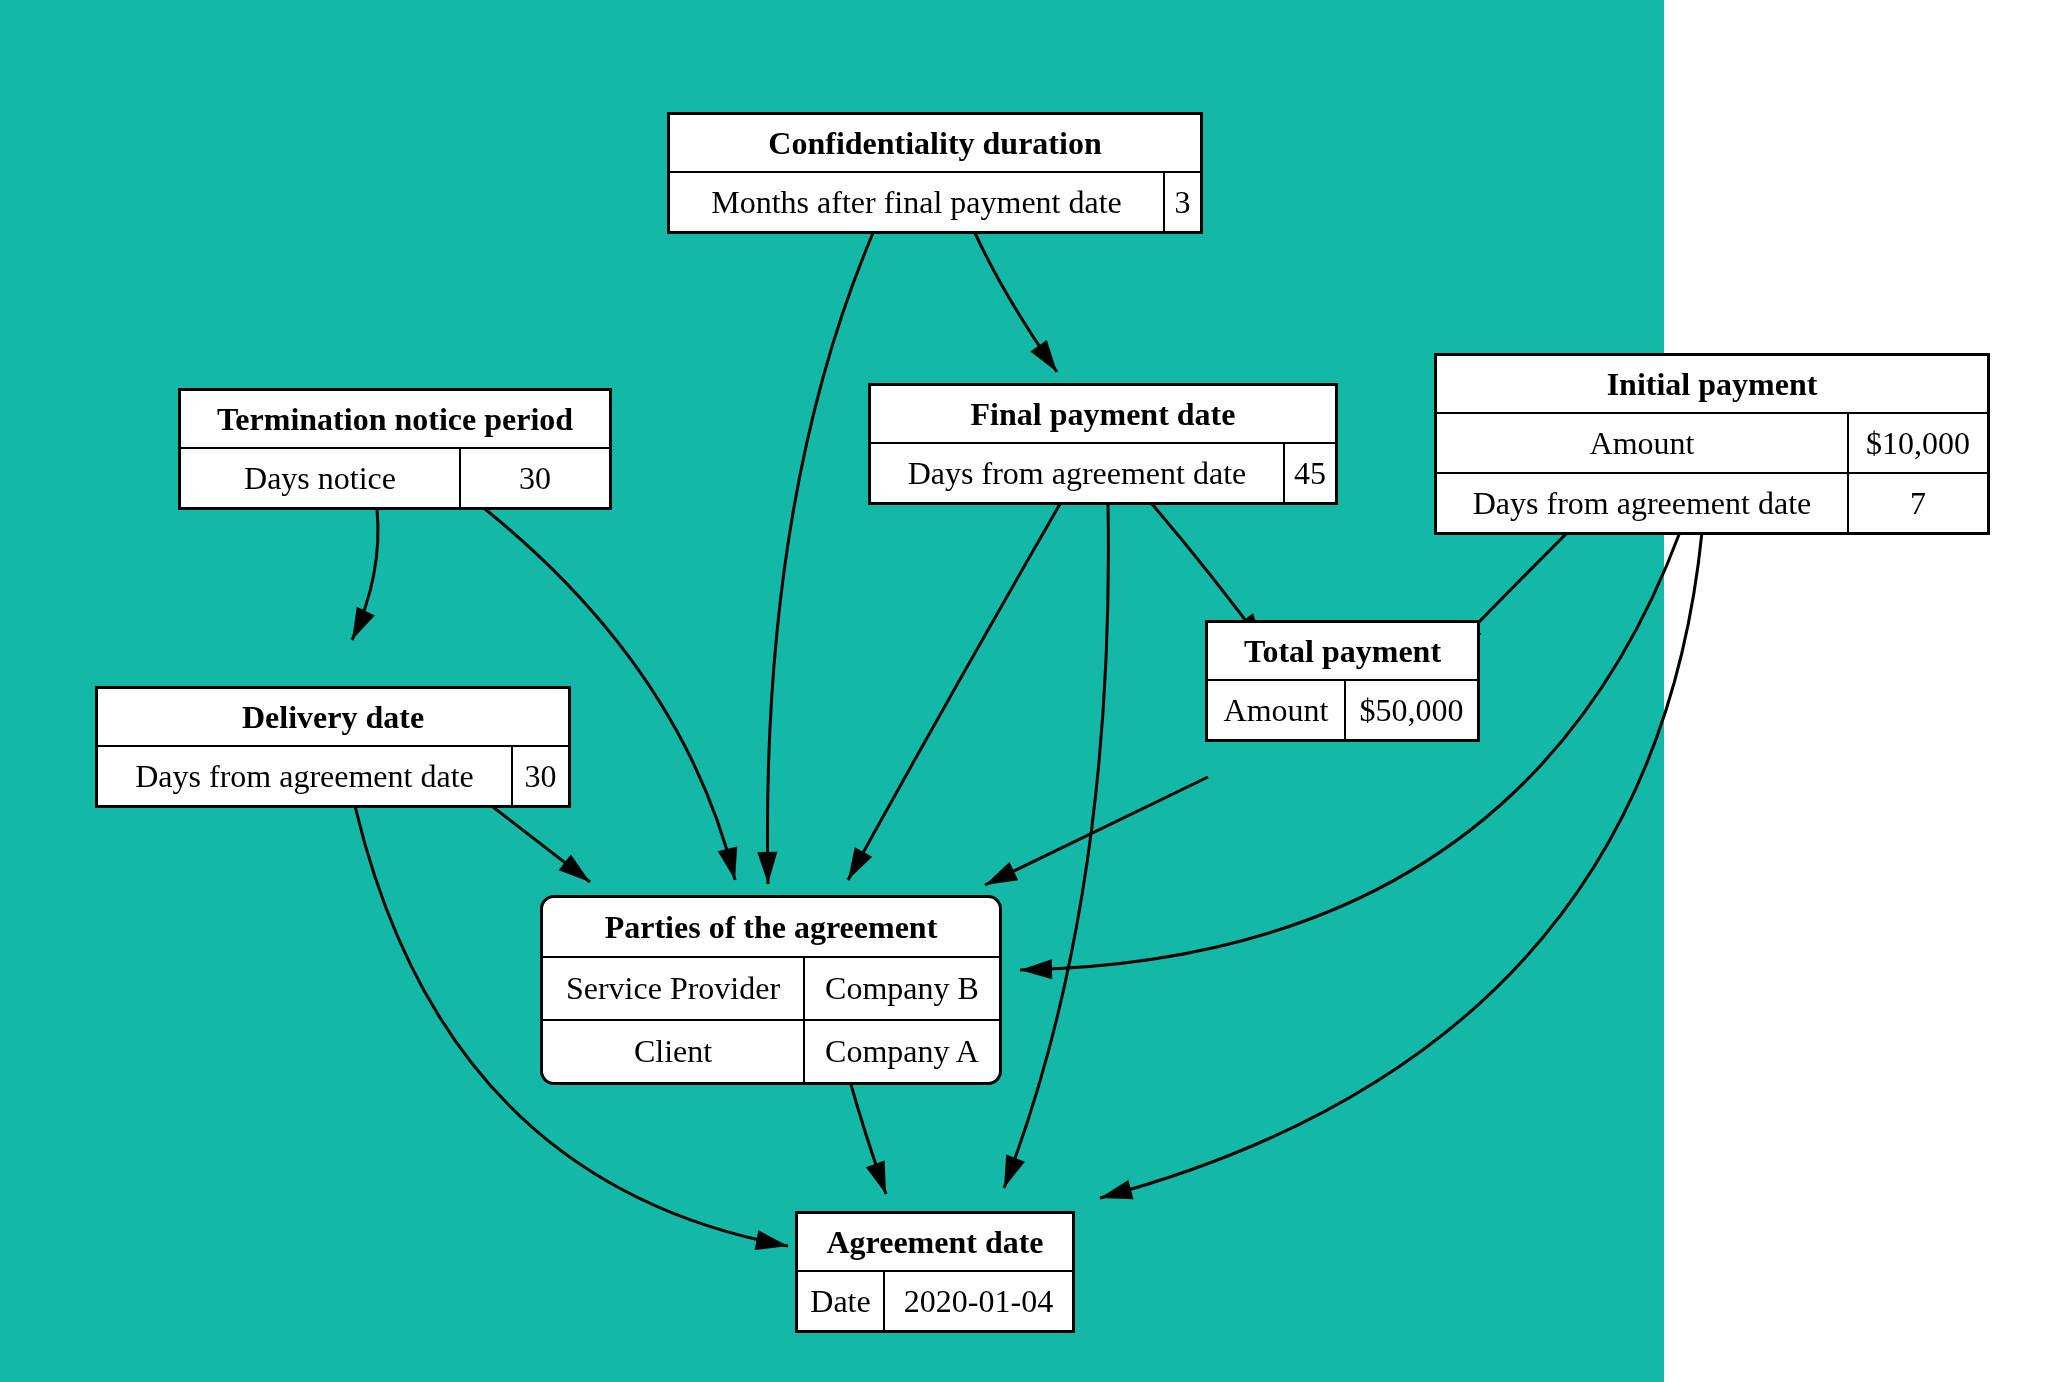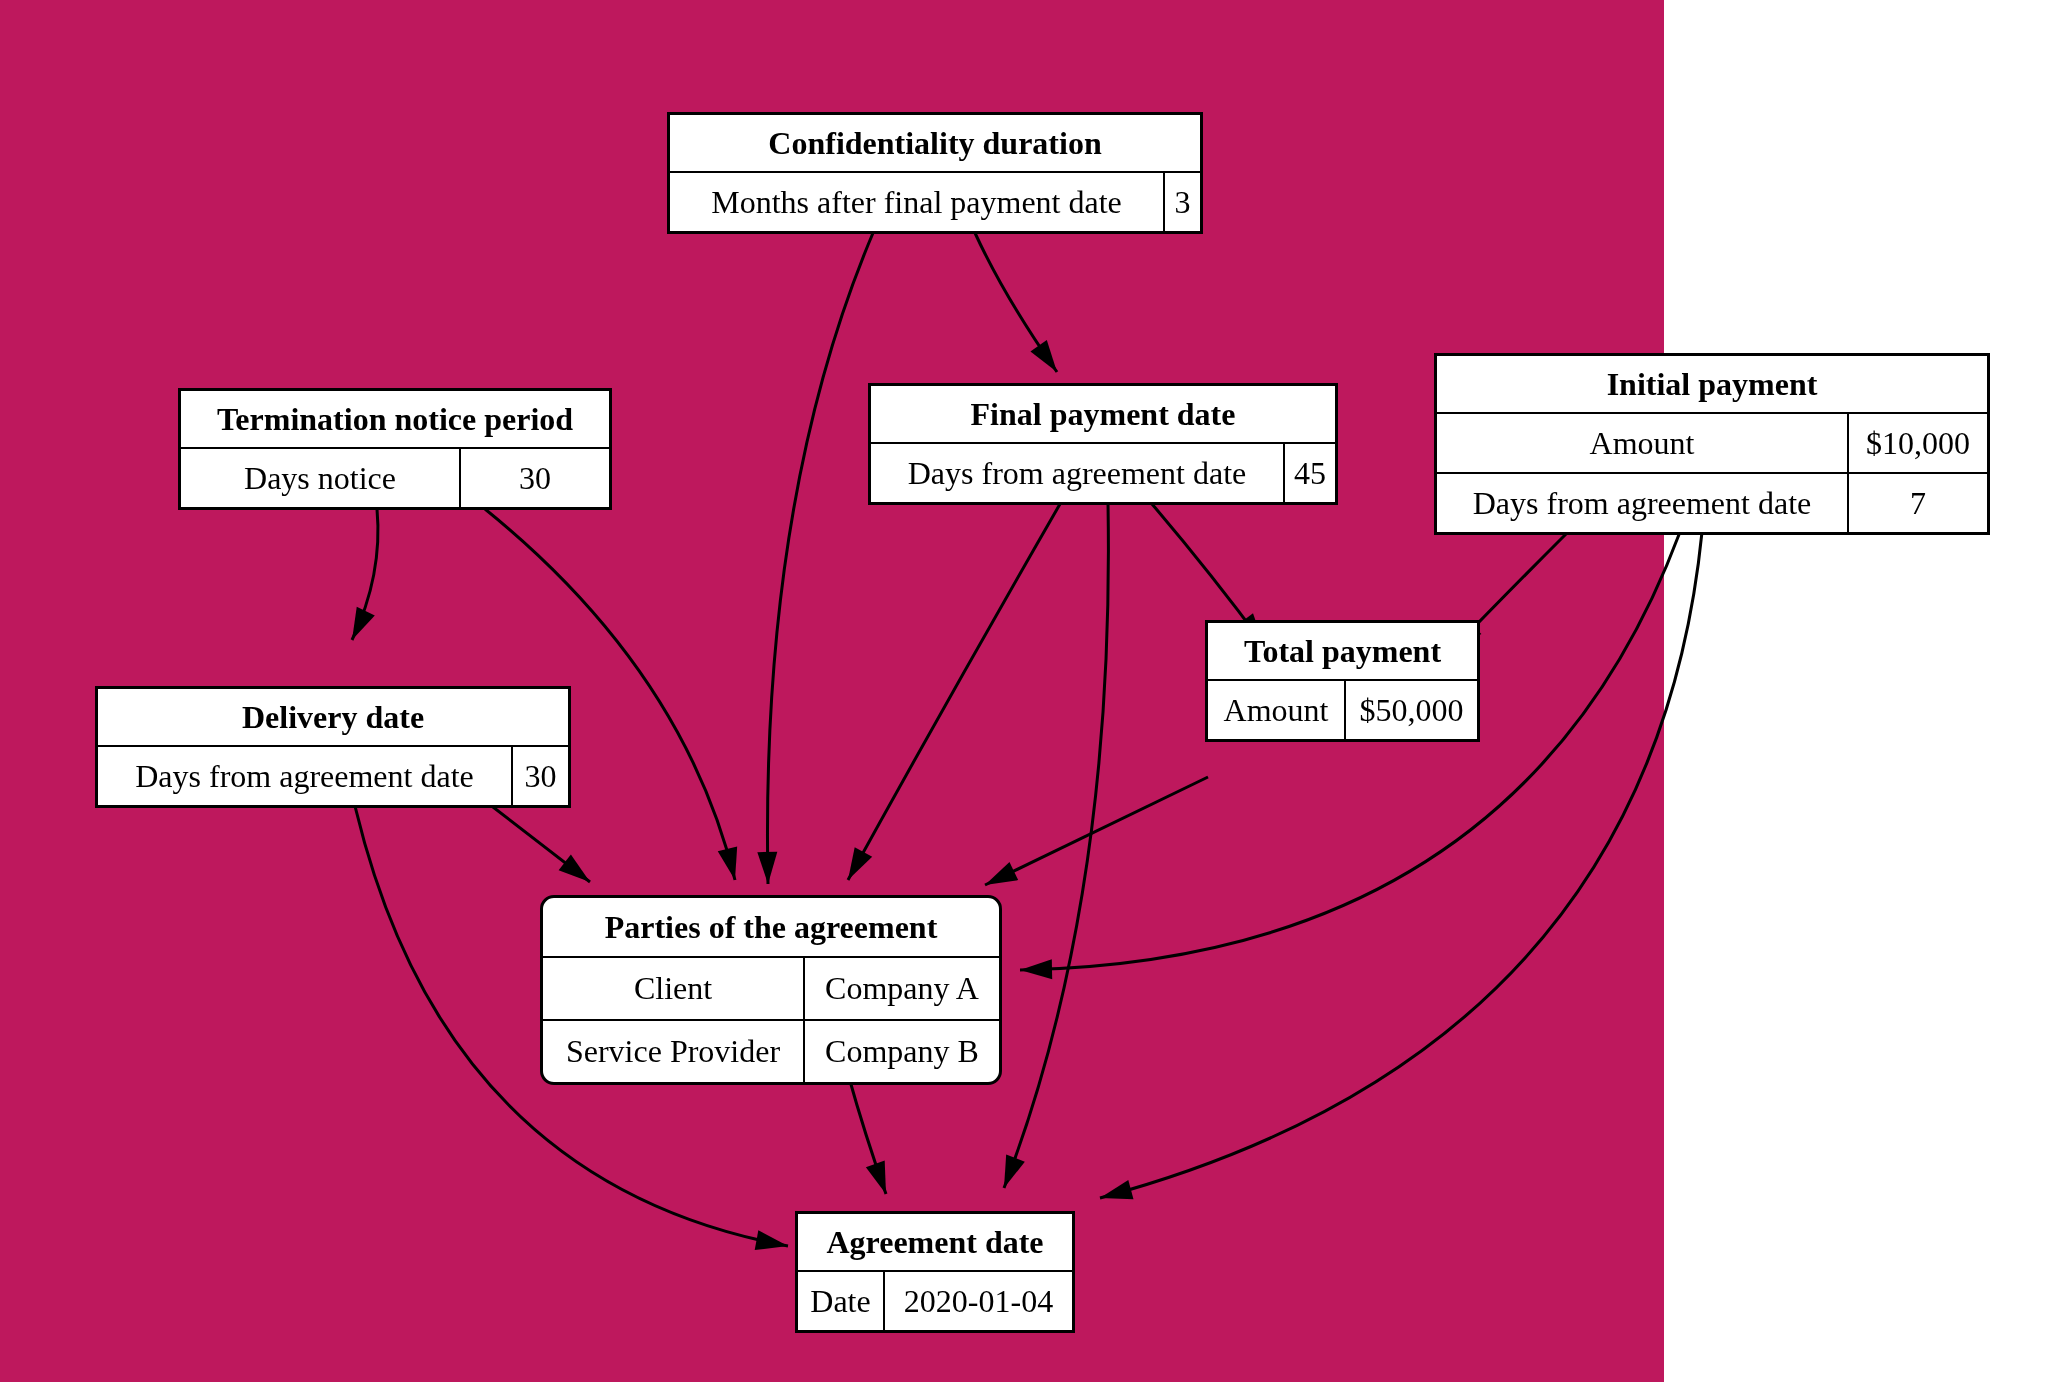--- a/index.html
+++ b/index.html
@@ -4,21 +4,21 @@
 <style>
   html, body {
     margin: 0;
     padding: 0;
     background: #ffffff;
   }
   #canvas {
     position: relative;
     width: 1664px;
     height: 1382px;
-    background: #be185d;
+    background: #14b8a6;
     font-family: "Liberation Serif", "DejaVu Serif", serif;
     color: #000000;
   }
   #edges-svg {
     position: absolute;
     left: 0; top: 0;
     width: 2052px;
     height: 1382px;
   }
   #edges-svg path.edge {
@@ -135,26 +135,26 @@
     <div class="node-title">Total payment</div>
     <div class="node-row">
       <div class="cell label">Amount</div>
       <div class="cell value" style="width:133px">$50,000</div>
     </div>
   </div>
 
   <div class="node tall" style="left:540px; top:895px; width:462px;border-radius:14px;">
     <div class="node-title">Parties of the agreement</div>
     <div class="node-row">
+      <div class="cell label">Service Provider</div>
+      <div class="cell value" style="width:196px">Company B</div>
+    </div>
+    <div class="node-row">
       <div class="cell label">Client</div>
       <div class="cell value" style="width:196px">Company A</div>
-    </div>
-    <div class="node-row">
-      <div class="cell label">Service Provider</div>
-      <div class="cell value" style="width:196px">Company B</div>
     </div>
   </div>
 
   <div class="node" style="left:795px; top:1211px; width:280px;">
     <div class="node-title">Agreement date</div>
     <div class="node-row">
       <div class="cell label">Date</div>
       <div class="cell value" style="width:189px">2020-01-04</div>
     </div>
   </div>

